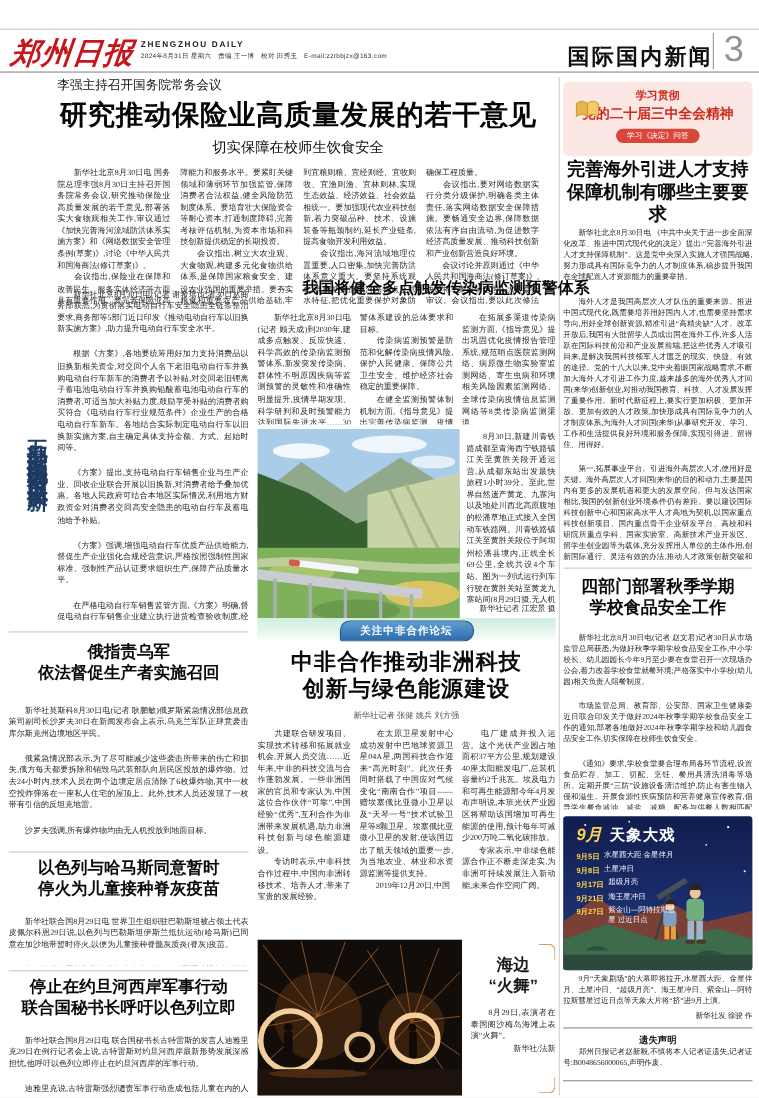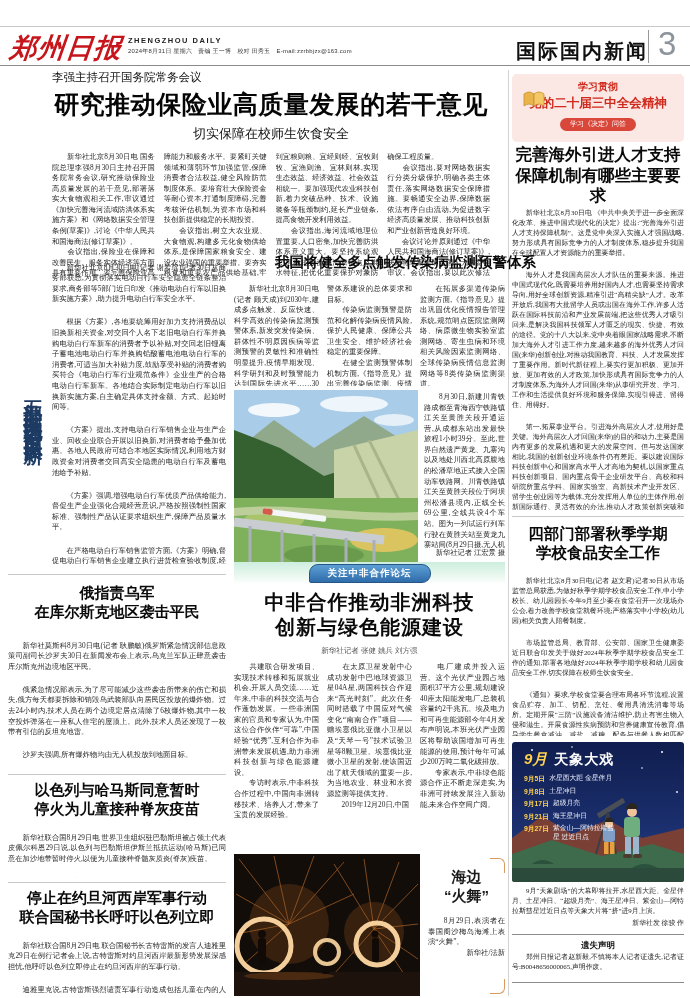--- a/index.html
+++ b/index.html
@@ -135,21 +135,21 @@
   </svg>
   <div class="abs" style="left:424px;top:392px;width:81px;height:172px;">
     <div class="body-txt" style="height:156px;">　　8月30日,新建川青铁路成都至青海西宁铁路镇江关至黄胜关段开通运营,从成都东站出发最快旅程1小时39分。至此,世界自然遗产黄龙、九寨沟以及地处川西北高原腹地的松潘草地正式接入全国动车铁路网。川青铁路镇江关至黄胜关段位于阿坝州松潘县境内,正线全长69公里,全线共设4个车站。图为一列试运行列车行驶在黄胜关站至黄龙九寨站间(8月29日摄,无人机照片)。</div>
     <div class="credit">新华社记者 江宏景 摄</div>
   </div>
 
   <div class="hairline abs" style="left:8px;top:574px;width:218px;"></div>
 
   <div class="abs h2" style="left:8px;top:584px;width:218px;font-size:15px;">
     <div>俄指责乌军</div>
-    <div>在库尔斯克地区袭击平民</div>
+    <div>依法督促生产者实施召回</div>
   </div>
   <div class="abs body-txt" style="left:8px;top:630px;width:218px;height:140px;">
     <p>新华社莫斯科8月30日电(记者 耿鹏敏)俄罗斯紧急情况部信息政策司副司长沙罗夫30日在新闻发布会上表示,乌克兰军队正肆意袭击库尔斯克州边境地区平民。</p>
     <p>俄紧急情况部表示,为了尽可能减少这些袭击所带来的伤亡和损失,俄方每天都要拆除和销毁乌武装部队向居民区投放的爆炸物。过去24小时内,技术人员在两个边境定居点清除了6枚爆炸物,其中一枚空投炸弹落在一座私人住宅的屋顶上。此外,技术人员还发现了一枚带有引信的反坦克地雷。</p>
     <p>沙罗夫强调,所有爆炸物均由无人机投放到地面目标。</p>
     
     
   </div>
 
   <div class="hairline abs" style="left:8px;top:774px;width:218px;"></div>

